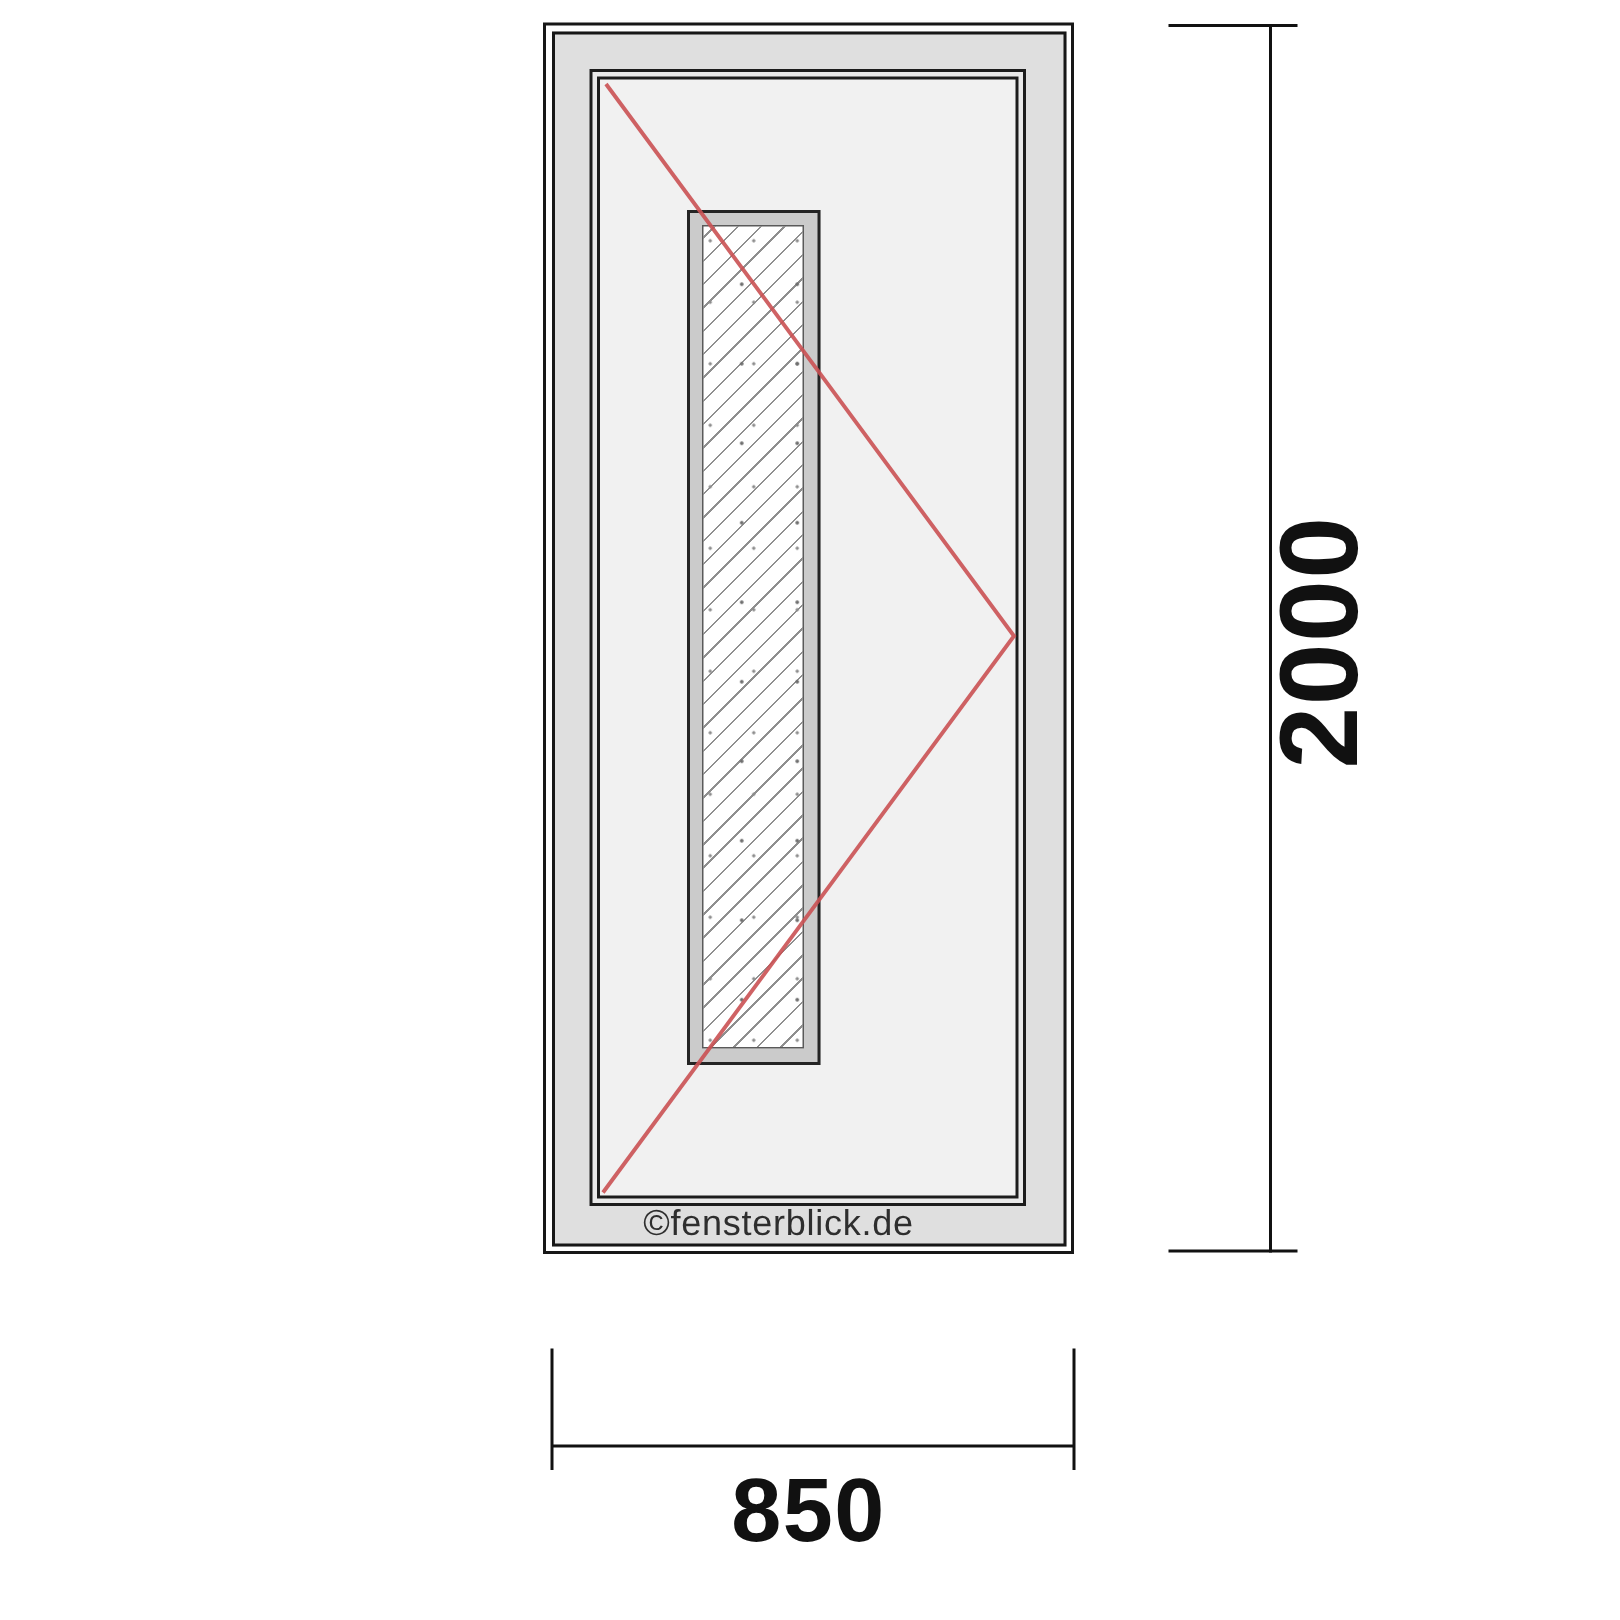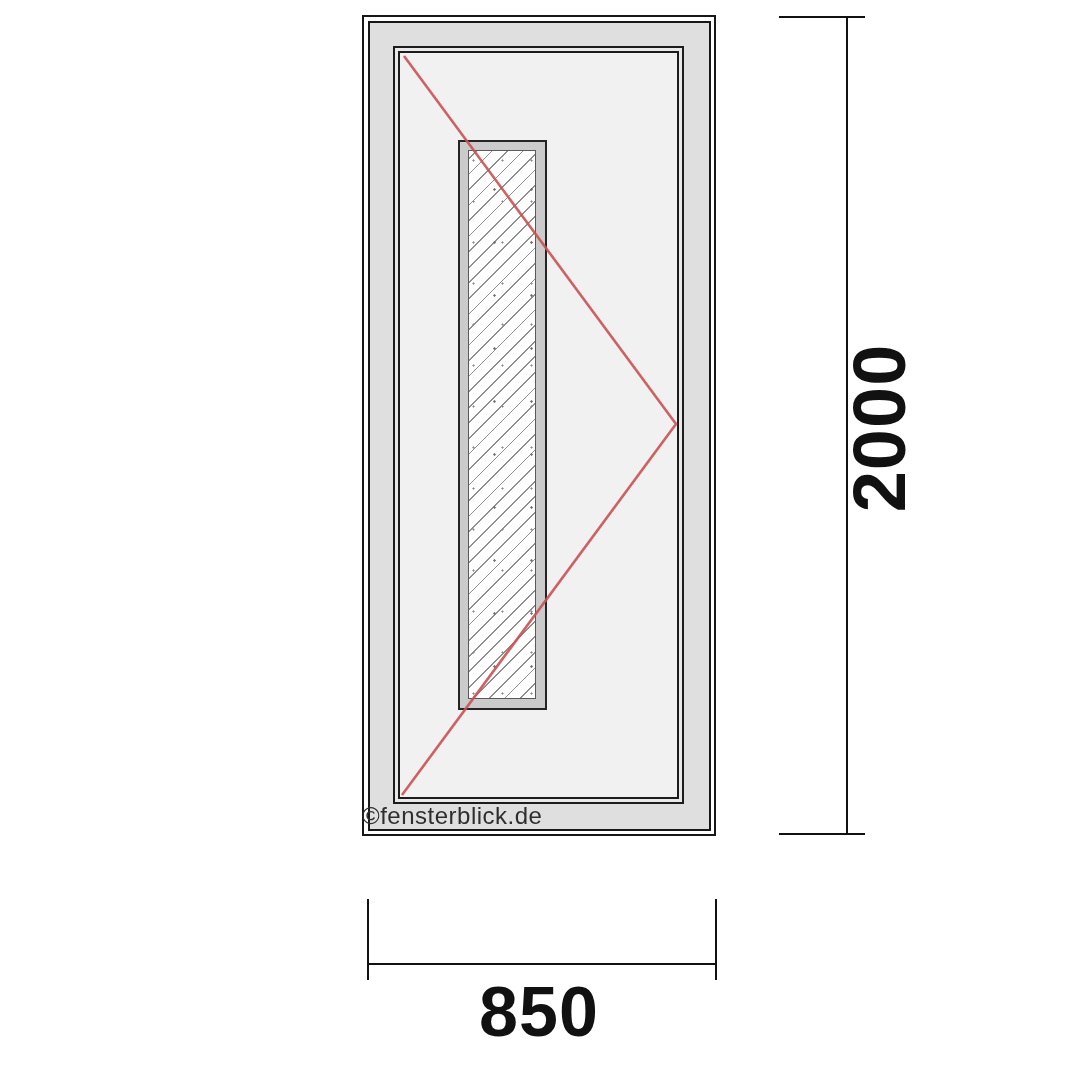--- a/index.html
+++ b/index.html
@@ -25,39 +25,39 @@
     background-image:
       radial-gradient(circle,#6e6e6e 0.9px,rgba(0,0,0,0) 1.5px),
       radial-gradient(circle,#8c8c8c 0.8px,rgba(0,0,0,0) 1.4px),
       repeating-linear-gradient(135deg,rgba(0,0,0,0) 0 4.6px,#8f8f8f 4.6px 5.8px,rgba(0,0,0,0) 5.8px 11px);
     background-size:37px 53px,29px 41px,auto;
     background-position:7px 12px,19px 30px,0 0;
   }
 
   
   .watermark{
-    left:362px;top:803px;width:314px;
+    left:362px;top:803px;width:314px;text-align:center;
     font-size:24px;line-height:26px;color:#2e2e2e;letter-spacing:0.5px;
   }
 
   
   .dim{background:#111111;}
   .dim-h-line{left:846px;top:17px;width:2px;height:818px;}
   .dim-h-tick-top{left:779px;top:16px;width:86px;height:2px;}
   .dim-h-tick-bottom{left:779px;top:833px;width:86px;height:2px;}
   .dim-h-label{
     left:879px;top:428px;transform:translate(-50%,-50%) rotate(-90deg);
     font-weight:bold;font-size:74px;color:#111111;letter-spacing:1px;white-space:nowrap;
   }
   .dim-w-line{left:368px;top:963px;width:348px;height:2px;}
   .dim-w-tick-left{left:367px;top:899px;width:2px;height:81px;}
   .dim-w-tick-right{left:715px;top:899px;width:2px;height:81px;}
   .dim-w-label{
     left:362px;top:972px;width:354px;text-align:center;
-    font-weight:bold;font-size:70px;color:#111111;letter-spacing:1px;
+    font-weight:bold;font-size:60px;color:#111111;letter-spacing:1px;
   }
 
   .opening-overlay{left:0;top:0;width:1080px;height:1080px;pointer-events:none;}
 </style>
 </head>
 <body>
 
 <div class="canvas">
 
   <div class="abs frame-line-outer"></div>

